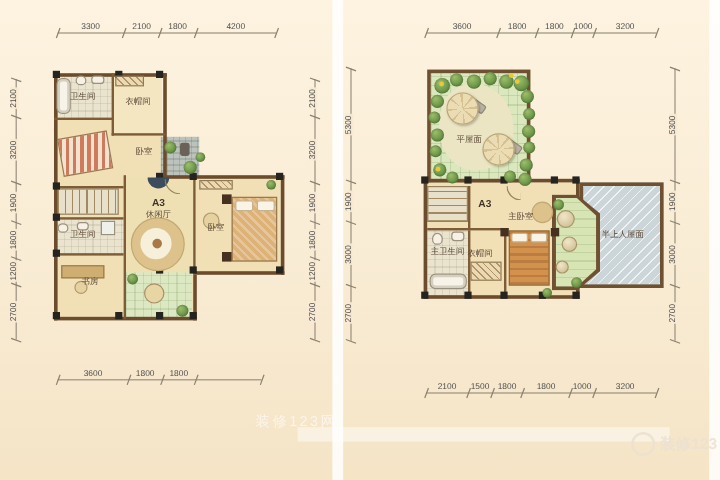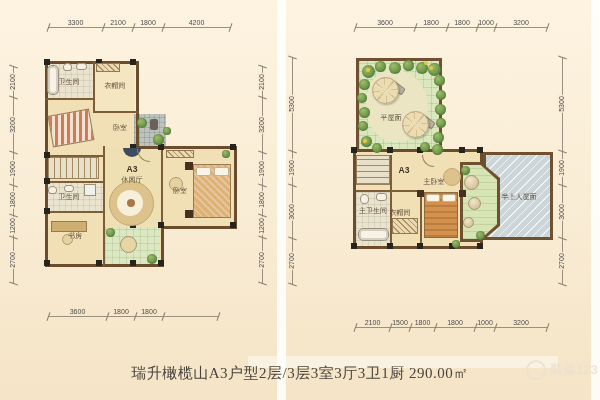--- a/index.html
+++ b/index.html
@@ -371,18 +371,18 @@
         <i class="dtick" style="top: 227px;"></i>
       </div>
       <span class="room-label" style="left: 391px; top: 117px; position: absolute;">平屋面</span>
       <span class="room-label title" style="left: 404px; top: 170px; position: absolute;">A3</span>
       <span class="room-label" style="left: 434px; top: 181px; position: absolute;">主卧室</span>
       <span class="room-label" style="left: 373px; top: 210px; position: absolute;">主卫生间</span>
       <span class="room-label" style="left: 400px; top: 212px; position: absolute;">衣帽间</span>
       <span class="room-label" style="left: 519px; top: 196px; position: absolute;">半上人屋面</span>
     </div>
 
-  <div class="caption">瑞升橄榄山A3户型2层/3层3室3厅3卫1厨 290.00㎡</div>
+  <div class="wm wm-low">装修123网</div>
   <div class="wm-corner">
     <i class="wm-circ"></i>
     <span>装修123</span>
   </div>
 </div>
 
 </body></html>

